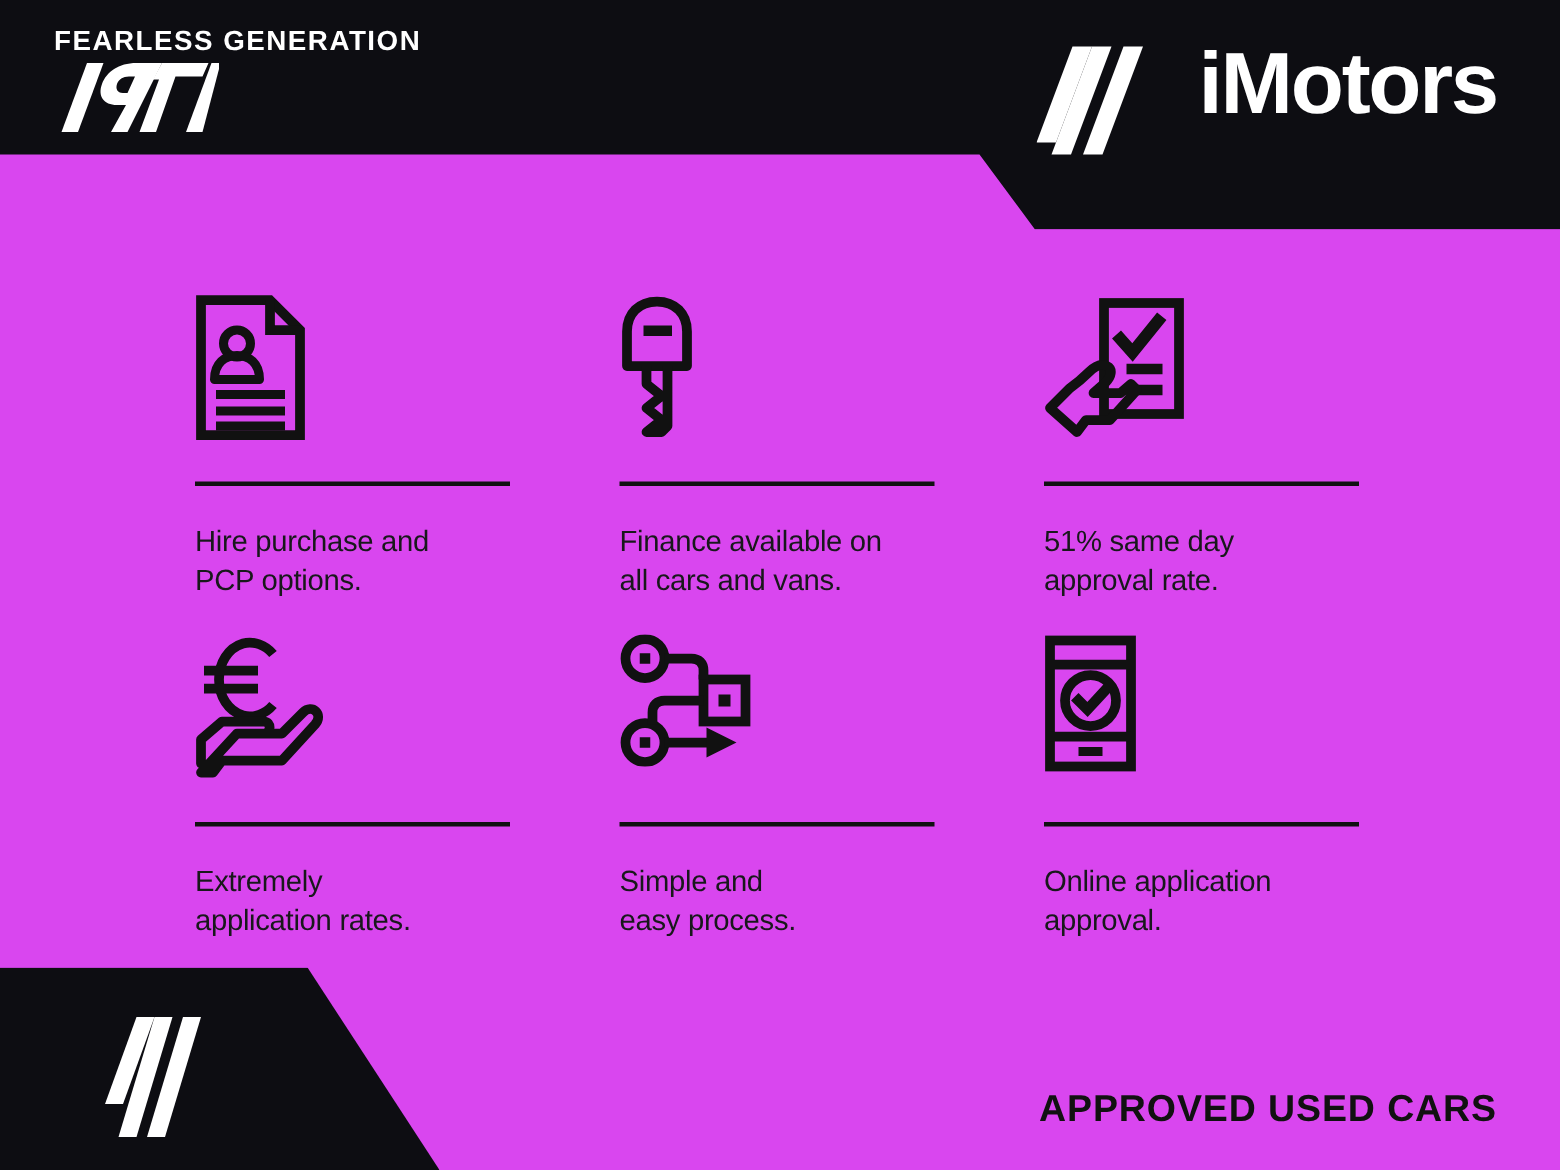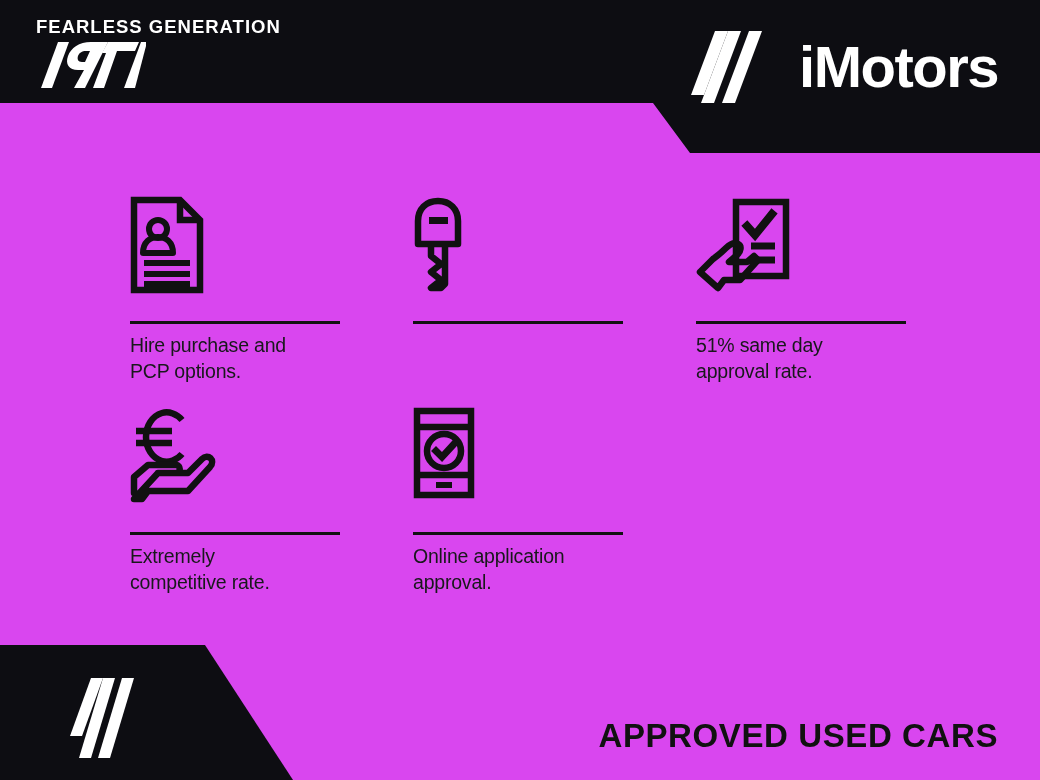--- a/index.html
+++ b/index.html
@@ -49,21 +49,21 @@
     margin-top: 5px;
     width: 110px;
     height: 46px;
   }
 
   .brand {
     position: absolute;
     right: 42px;
     top: 27px;
     display: flex;
-    align-items: center;
+    align-items: flex-start;
     gap: 16px;
   }
   .brand-mark { width: 92px; height: 80px; display: block; }
   .brand-name {
     color: #ffffff;
     font-size: 58px;
     font-weight: bold;
     letter-spacing: -1.5px;
     line-height: 1;
   }
@@ -87,21 +87,21 @@
     justify-content: flex-start;
   }
   .cell-icon svg { display: block; }
   .cell-rule {
     margin-top: 17px;
     width: 210px;
     height: 0;
     border-top: 3px solid #111111;
   }
   .cell-text {
-    margin-top: 8px;
+    margin-top: 24px;
     color: #18181b;
     font-size: 19.5px;
     line-height: 1.35;
     letter-spacing: -0.2px;
     white-space: pre-line;
   }
 
   
   .footer-shape {
     position: absolute;
@@ -117,21 +117,21 @@
     left: 70px;
     bottom: 18px;
     width: 82px;
     height: 88px;
   }
   .footer-caption {
     position: absolute;
     right: 42px;
     bottom: 28px;
     color: #111111;
-    font-size: 33px;
+    font-size: 25px;
     font-weight: bold;
     letter-spacing: 0.6px;
     line-height: 1;
     white-space: nowrap;
   }
 </style>
 </head>
 <body>
 
 <div class="poster">
@@ -198,20 +198,22 @@
       <div class="cell-icon">
         <svg width="50" height="98" viewBox="0 0 50 98" aria-hidden="true">
           <g fill="none" stroke="#111111" stroke-width="6.5" stroke-linejoin="round">
             <path d="M5,25 C5,13 13,5 25,5 C37,5 45,13 45,25 V48 H5 Z"></path>
             <rect x="16" y="21" width="19" height="7" fill="#111111" stroke="none"></rect>
             <path d="M18,48 V60 L28,68 L18,76 L28,84 L18,92 H28 L32,88 V48"></path>
           </g>
         </svg>
       </div>
       <div class="cell-rule"></div>
+      <div class="cell-text">Finance available on
+all cars and vans.</div>
     </div>
 
     <div class="cell">
       <div class="cell-icon">
         <svg width="96" height="98" viewBox="0 0 96 98" aria-hidden="true">
           <g fill="none" stroke="#111111" stroke-width="6.5" stroke-linejoin="miter">
             <rect x="40" y="6" width="50" height="74"></rect>
           </g>
           <path d="M51,30 L59,39 L76,18" fill="none" stroke="#111111" stroke-width="8" stroke-linecap="square" stroke-linejoin="miter"></path>
           <g stroke="#111111" stroke-width="7">
@@ -233,23 +235,46 @@
             <path d="M52,13 C47,7 39,4 32,6 C22,9 16,19 16,30 C16,41 22,51 32,54 C39,56 47,53 52,47"></path>
             <line x1="6" y1="24" x2="42" y2="24"></line>
             <line x1="6" y1="36" x2="42" y2="36"></line>
           </g>
           <path d="M4,86 L4,70 L18,58 L46,58 C51,58 51,66 46,66 L28,66
                    M28,66 L58,66 L72,52 C78,46 86,53 80,60 L58,84 L18,84 L12,92 L4,92 Z" fill="none" stroke="#111111" stroke-width="6.5" stroke-linejoin="round" stroke-linecap="round"></path>
         </svg>
       </div>
       <div class="cell-rule"></div>
       <div class="cell-text">Extremely
-competitive rate.</div>
-    </div>
-
+application rates.</div>
+    </div>
+
+    <div class="cell">
+      <div class="cell-icon">
+        <svg width="94" height="88" viewBox="0 0 94 88" aria-hidden="true">
+          <g fill="none" stroke="#111111" stroke-width="6.5">
+            <circle cx="17" cy="16" r="13"></circle>
+            <rect x="13.5" y="12.5" width="7" height="7" fill="#111111" stroke="none"></rect>
+            <circle cx="17" cy="72" r="13"></circle>
+            <rect x="13.5" y="68.5" width="7" height="7" fill="#111111" stroke="none"></rect>
+            <rect x="56" y="30" width="28" height="28"></rect>
+            <rect x="66" y="40" width="8" height="8" fill="#111111" stroke="none"></rect>
+          </g>
+          <g fill="none" stroke="#111111" stroke-width="6.5" stroke-linejoin="round" stroke-linecap="butt">
+            <path d="M30,16 H48 C53,16 56,19 56,24 V30"></path>
+            <path d="M56,44 H30 C25,44 22,47 22,52 V60"></path>
+            <path d="M30,72 H62"></path>
+          </g>
+          <polygon points="58,62 78,72 58,82" fill="#111111"></polygon>
+        </svg>
+      </div>
+      <div class="cell-rule"></div>
+      <div class="cell-text">Simple and
+easy process.</div>
+    </div>
 
     <div class="cell">
       <div class="cell-icon">
         <svg width="62" height="92" viewBox="0 0 62 92" aria-hidden="true">
           <g fill="none" stroke="#111111" stroke-width="6.5" stroke-linejoin="miter">
             <rect x="4" y="4" width="54" height="84"></rect>
             <line x1="4" y1="20" x2="58" y2="20"></line>
             <line x1="4" y1="68" x2="58" y2="68"></line>
             <circle cx="31" cy="44" r="17"></circle>
           </g>

